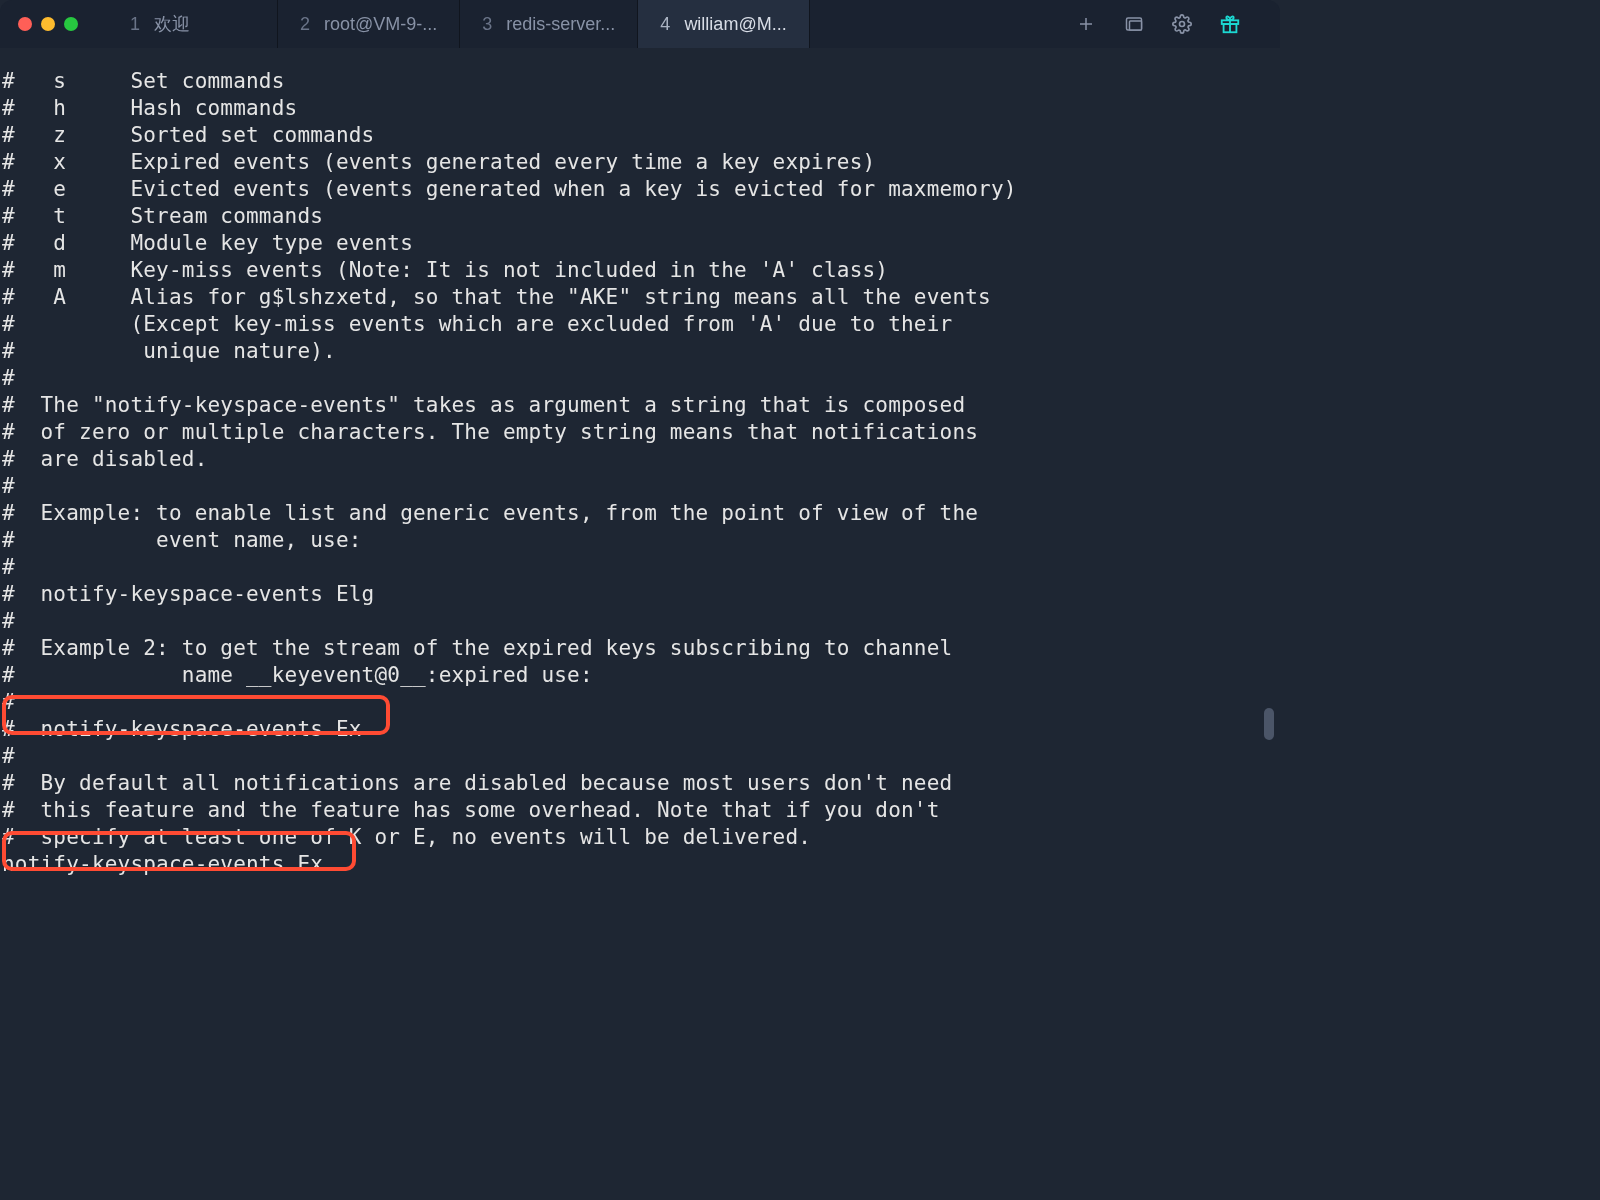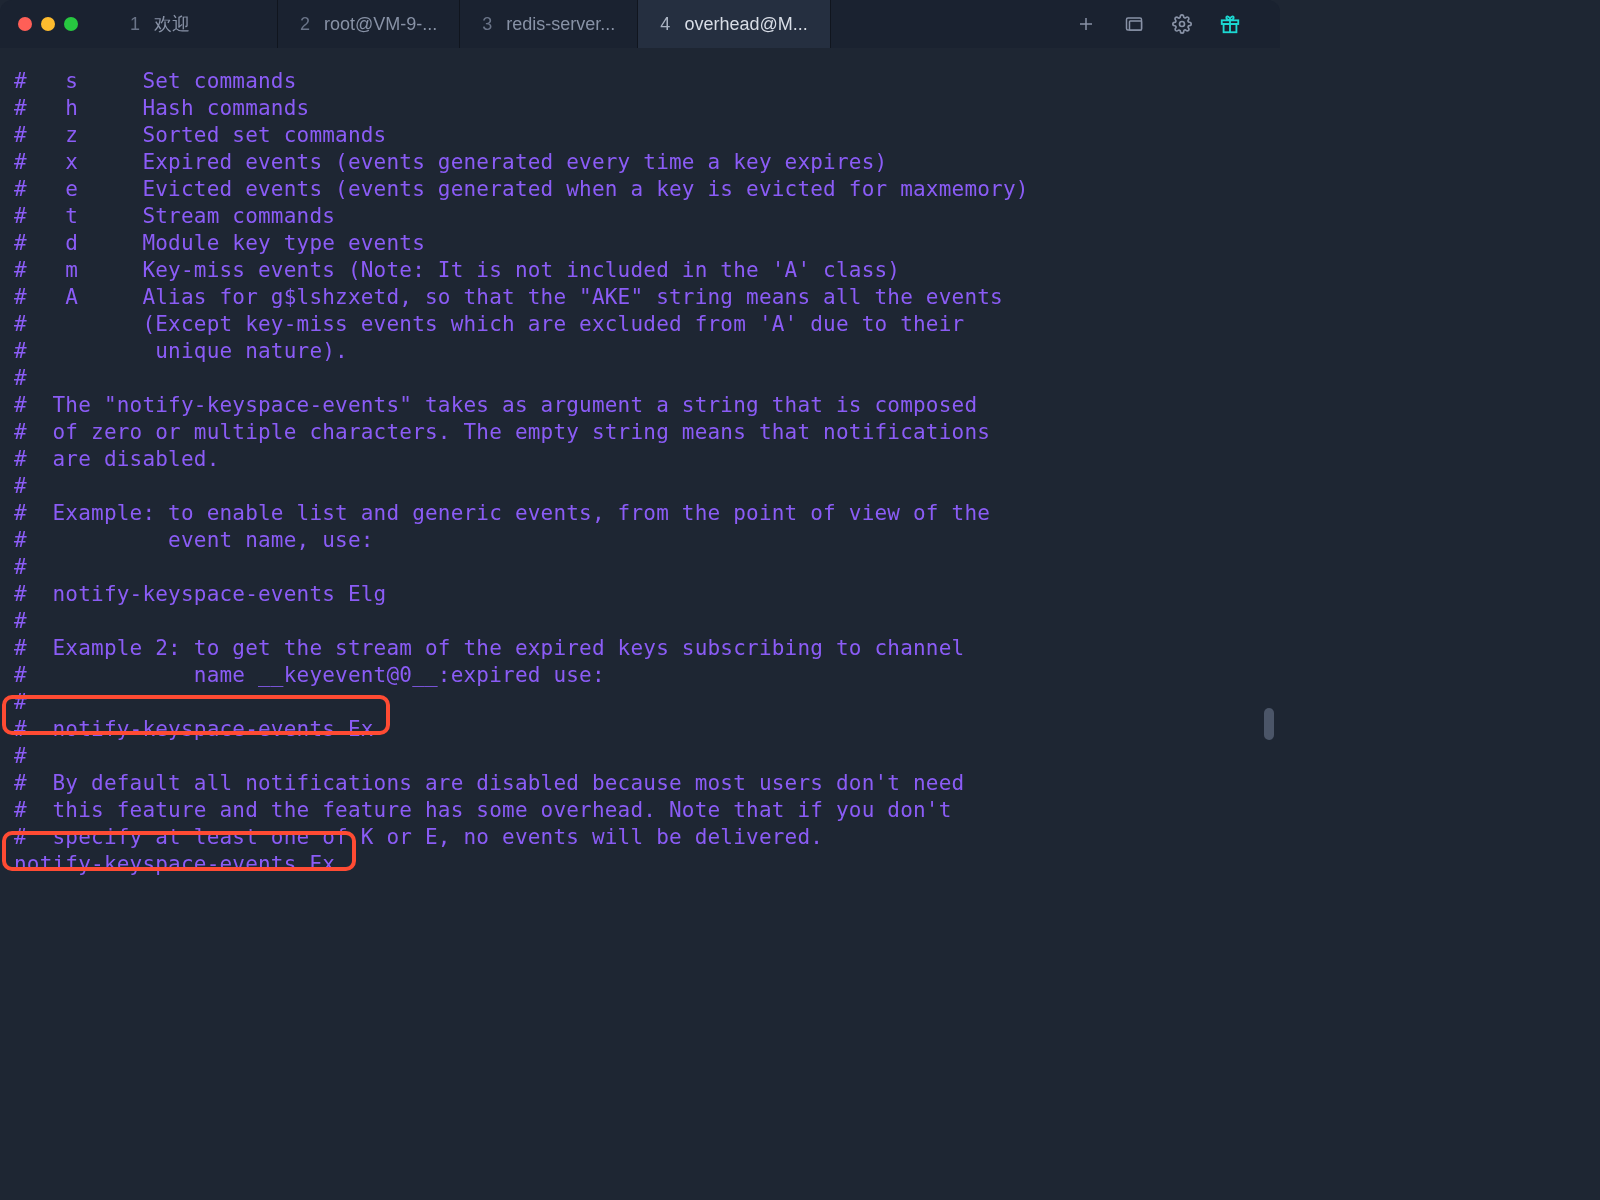--- a/index.html
+++ b/index.html
@@ -80,22 +80,22 @@
       justify-content: center;
       color: #8892a6;
       cursor: pointer;
     }
     .toolbar-icon.gift { color: #1cd8d2; }
     .editor-wrap {
       position: relative;
       height: calc(100% - 48px);
     }
     .editor {
-      padding: 20px 14px;
-      color: #8b5cf6;
+      padding: 20px 2px;
+      color: #e5e5e5;
       font-size: 21px;
       line-height: 27px;
       font-weight: 500;
       white-space: pre;
       font-family: ui-monospace, "SF Mono", Menlo, Monaco, Consolas, monospace;
       letter-spacing: 0.2px;
     }
     .highlight-box {
       position: absolute;
       border: 4px solid #ff4b33;
@@ -141,21 +141,21 @@
     <div class="tab">
       <span class="tab-index">2</span>
       <span class="tab-label">root@VM-9-...</span>
     </div>
     <div class="tab">
       <span class="tab-index">3</span>
       <span class="tab-label">redis-server...</span>
     </div>
     <div class="tab active">
       <span class="tab-index">4</span>
-      <span class="tab-label">overhead@M...</span>
+      <span class="tab-label">william@M...</span>
     </div>
   </div>
   <div class="toolbar-right">
     <div class="toolbar-icon">
       <svg width="18" height="18" viewBox="0 0 24 24" fill="none" stroke="currentColor" stroke-width="2">
           <line x1="12" y1="4" x2="12" y2="20"></line>
           <line x1="4" y1="12" x2="20" y2="12"></line>
         </svg>
     </div>
     <div class="toolbar-icon">

